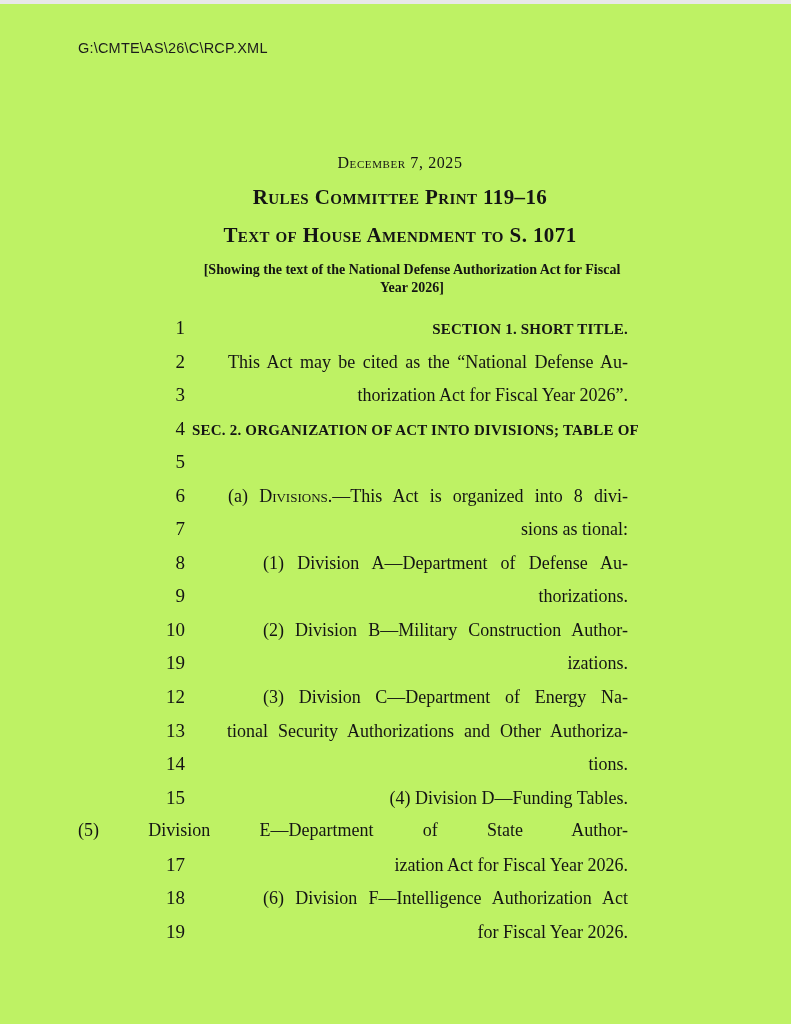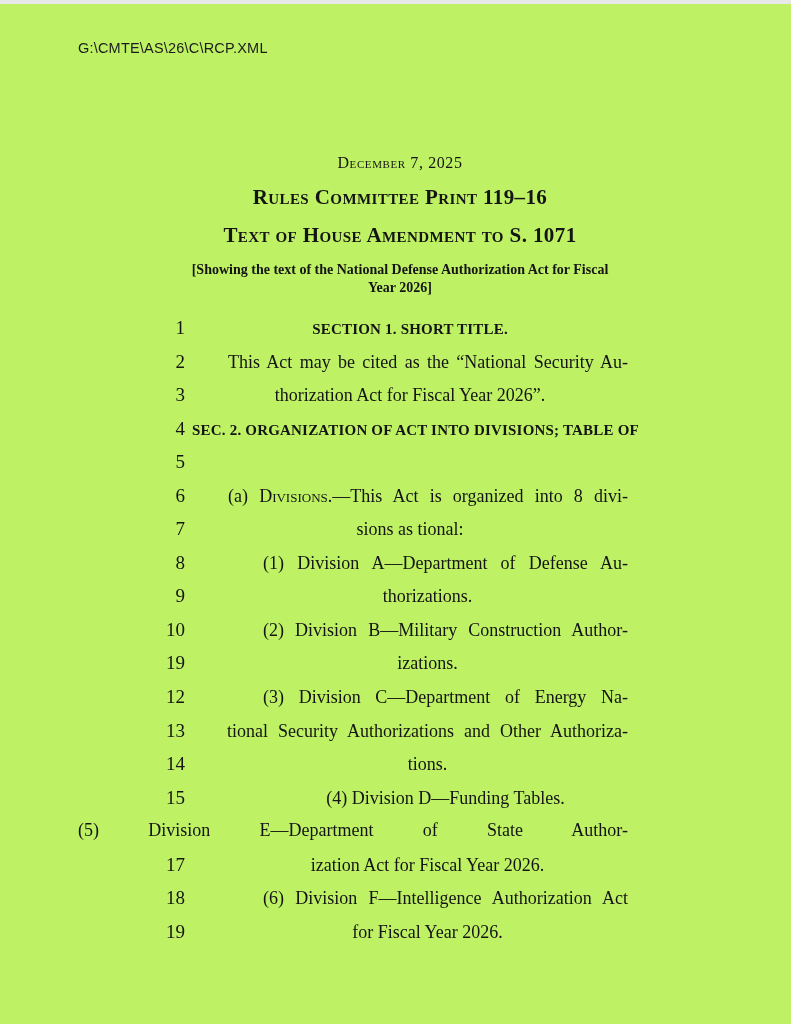--- a/index.html
+++ b/index.html
@@ -55,21 +55,21 @@
     top: 219px;
     left: 0; right: 0;
     font-variant: small-caps;
     font-weight: bold;
     font-size: 21px;
     letter-spacing: 0.4px;
   }
   .doc-subtitle {
     position: absolute;
     top: 257px;
-    left: 2px;
+    left: 14px;
     width: 436px;
     font-weight: bold;
     font-size: 14px;
     line-height: 17.5px;
     text-align: center;
   }
 
   
   .body-lines {
     position: absolute;
@@ -88,21 +88,21 @@
     width: 185px;
     text-align: right;
     font-size: 19px;
   }
   .text {
     flex: 1;
     margin-left: 7px;
     margin-right: 163px;
     font-size: 18px;
     white-space: nowrap;
-    text-align: center;
+    text-align: right;
   }
   .text.heading {
     font-weight: bold;
     font-size: 15px;
     letter-spacing: 0.2px;
   }
   .text.justify {
     text-align: justify;
     text-align-last: justify;
     text-justify: inter-word;
@@ -140,21 +140,21 @@
     <div class="doc-subtitle">[Showing the text of the National Defense Authorization Act for Fiscal Year 2026]</div>
   </div>
 
   <div class="body-lines">
       <div class="line">
         <span class="num">1</span>
         <span class="text indent-flush heading"><span>SECTION 1. SHORT TITLE.</span></span>
       </div>
       <div class="line">
         <span class="num">2</span>
-        <span class="text indent-para justify"><span>This Act may be cited as the “National Security Au-</span></span>
+        <span class="text indent-para justify"><span>This Act may be cited as the “National Defense Au-</span></span>
       </div>
       <div class="line">
         <span class="num">3</span>
         <span class="text indent-flush"><span>thorization Act for Fiscal Year 2026”.</span></span>
       </div>
       <div class="line">
         <span class="num">4</span>
         <span class="text indent-flush justify heading"><span>SEC. 2. ORGANIZATION OF ACT INTO DIVISIONS; TABLE OF</span></span>
       </div>
       <div class="line">

